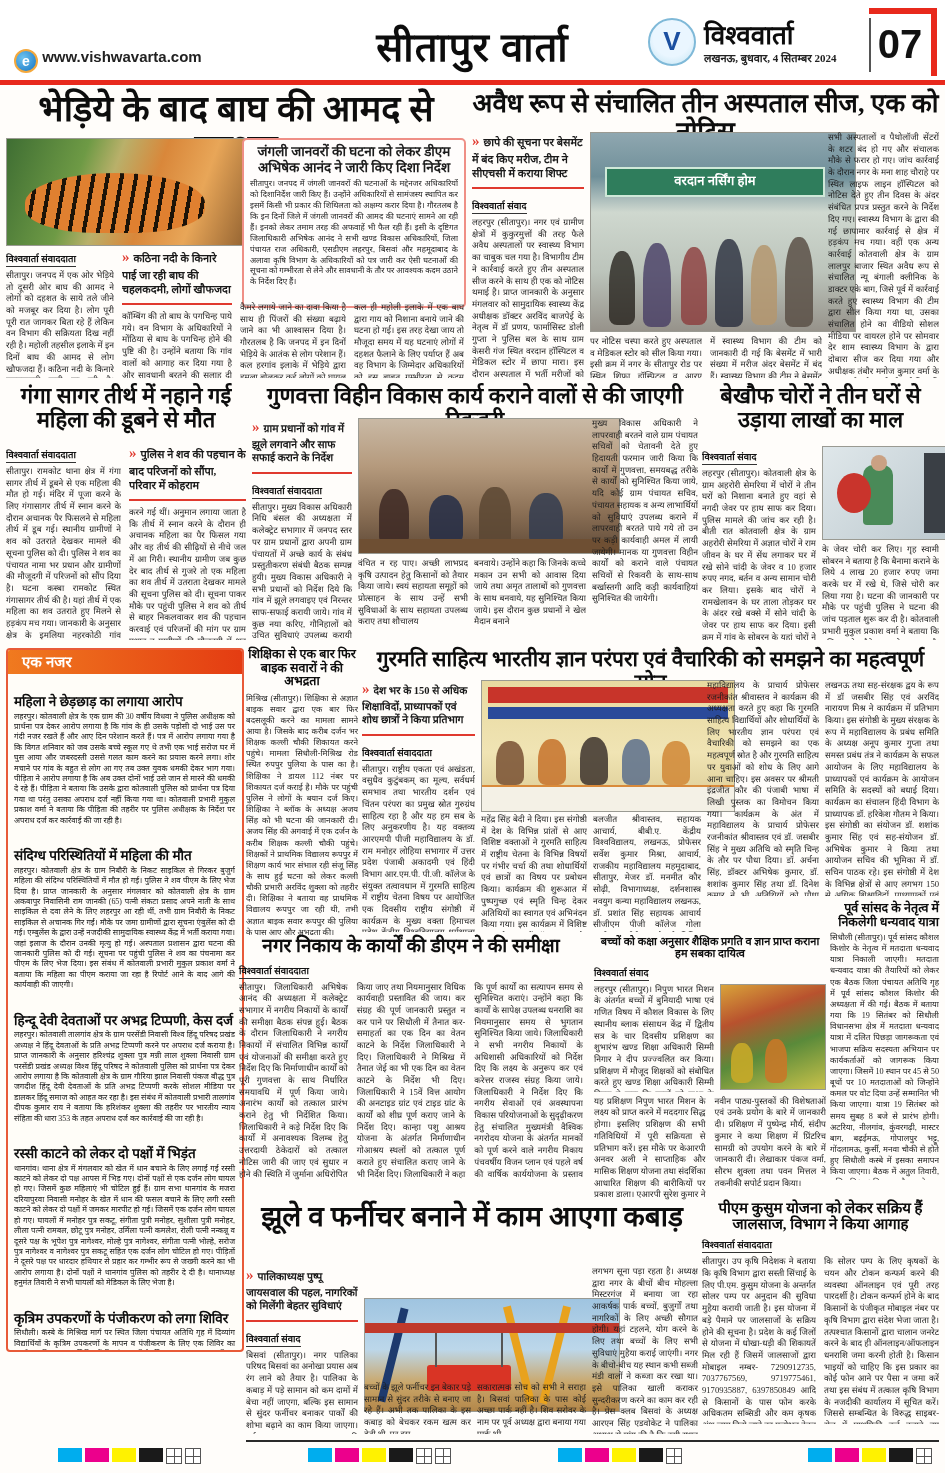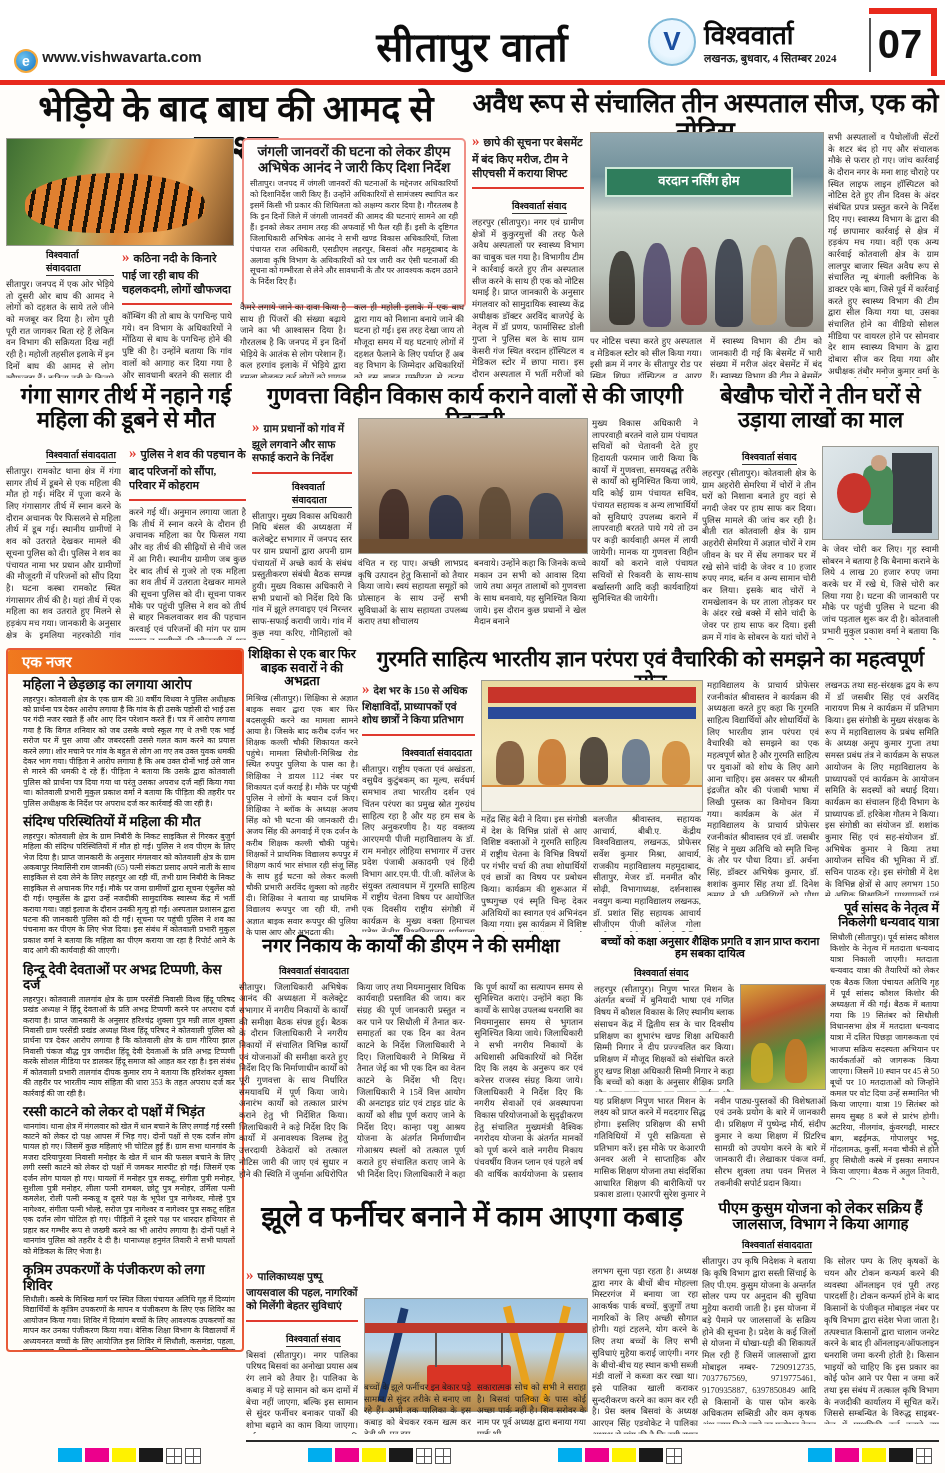--- a/index.html
+++ b/index.html
@@ -19,34 +19,34 @@
   .brandname{position:absolute;left:56px;top:2px;font-weight:bold;font-size:26px;color:#0c0c0c;}
   .brandsub{position:absolute;left:56px;top:36px;font-size:11px;font-weight:bold;color:#222;white-space:nowrap;}
   #pgnum{position:absolute;right:8px;top:8px;width:62px;height:62px;border-top:6px solid #e8291c;border-right:6px solid #e8291c;
          font-family:"Liberation Sans",sans-serif;font-weight:bold;font-size:40px;color:#111;text-align:center;line-height:60px;}
   #pgnum:before{content:"";position:absolute;left:0;top:4px;bottom:4px;width:2px;background:#555;}
   #redrule{position:absolute;left:0;top:80px;width:945px;height:5px;background:#e8291c;}
   
   .art{position:absolute;}
   .abs{position:absolute;}
   .hl{font-weight:bold;color:#0d0d0d;line-height:1.08;text-align:center;}
-  .byline{font-weight:bold;font-size:9.5px;color:#111;border-bottom:1px solid #333;display:inline-block;padding-bottom:1px;margin-bottom:3px;font-family:"Liberation Sans",sans-serif;margin-left:40px;}
+  .byline{font-weight:bold;font-size:9.5px;color:#111;border-bottom:1px solid #333;display:inline-block;padding-bottom:1px;margin-bottom:3px;font-family:"Liberation Sans",sans-serif;}
   .bt{font-size:8.6px;line-height:1.36;text-align:justify;color:#1d1d1d;}
   .clip{overflow:hidden;}
   .pq{font-size:11px;font-weight:bold;line-height:1.3;color:#1a1a1a;border-bottom:2px solid #e0392e;padding-bottom:7px;margin-bottom:6px;}
   .chev{color:#e0392e;font-size:15px;font-weight:bold;margin-right:4px;}
-  .ph{position:relative;overflow:hidden;border:1px solid #9a9a92;background:#ccc;}
+  .ph{position:relative;overflow:hidden;border:1px solid #9a9a92;background:#ccc;padding-left:32px;}
   .sil{position:absolute;border-radius:45% 45% 8px 8px;background:rgba(30,25,20,.75);}
   .cols2{column-count:2;column-gap:9px;}
   .cols3{column-count:3;column-gap:9px;}
   
   #eknajar{border:2px solid #e85a38;border-radius:4px;background:#fffdf8;}
   #eknajar .bar{height:24px;background:linear-gradient(90deg,#f07a1f,#e43c12);color:#fff;font-weight:bold;font-size:15px;
        line-height:24px;padding-left:14px;font-family:"Liberation Sans",sans-serif;}
-  .ni{padding:3px 7px 2px 15px;}
+  .ni{padding:3px 7px 2px 6px;margin-top:17px;}
   .ni .nt{font-weight:bold;font-size:13.5px;color:#0d0d0d;line-height:1.15;margin-bottom:2px;}
   .ni .nb{font-size:7.9px;line-height:1.32;text-align:justify;color:#1d1d1d;}
   
   .tagrow{display:flex;height:24px;}
   .tag{width:110px;background:#da1f1f;color:#fff;font-weight:bold;font-size:15px;text-align:center;line-height:24px;font-family:"Liberation Sans",sans-serif;}
   .strip{flex:1;background:#f09a22;color:#40210a;font-weight:bold;font-size:14.5px;line-height:24px;text-align:center;}
   
   .pm{position:absolute;top:1448px;height:14px;display:flex;gap:3px;}
   .sq{width:24px;height:14px;display:inline-block;}
   .reg{width:14px;height:14px;border:1px solid #555;position:relative;background:#fff;}

